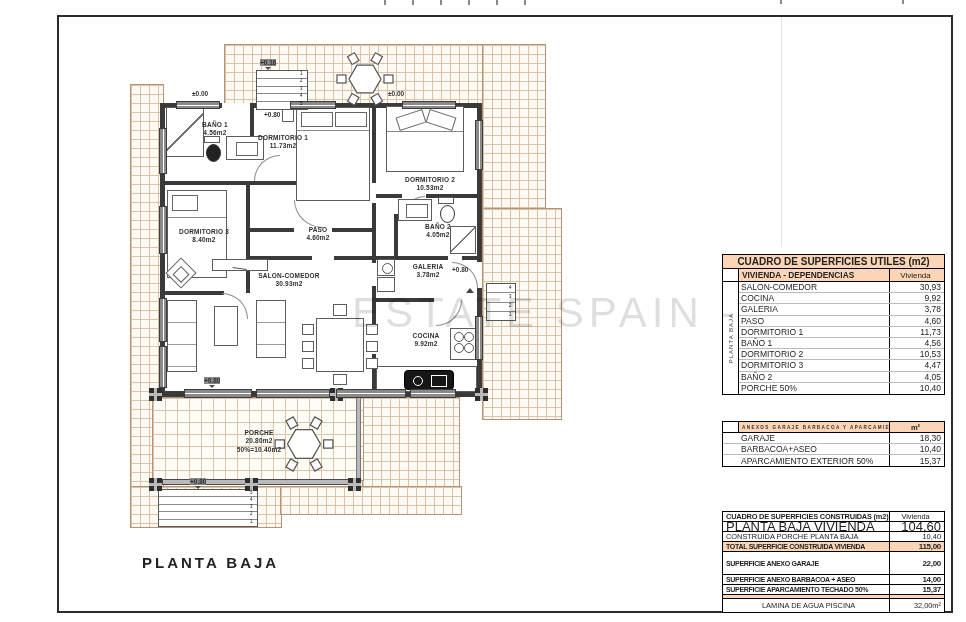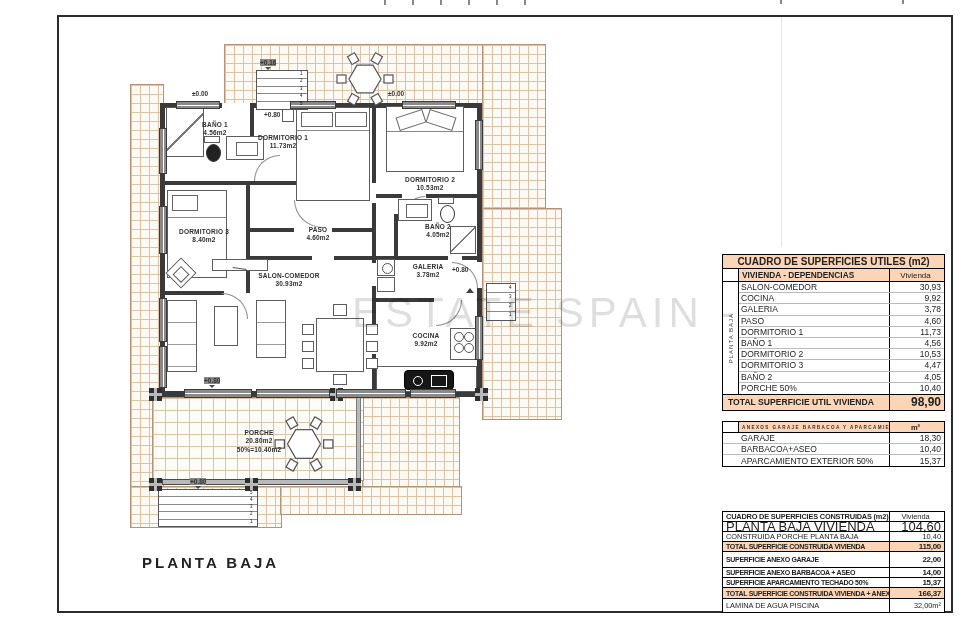--- a/index.html
+++ b/index.html
@@ -422,26 +422,20 @@
             <span>4,05</span>
           </div>
       </div>
       <div class="trow" style="height:11.2px;padding-left:15px;font-size:8.5px;">
         <div class="lcell">PORCHE 50%</div>
         <div class="vcell">
             <span>10,40</span>
           </div>
       </div>
     </div>
-    <div class="trow peach" style="height:16px;border-top:1.5px solid #000;">
-      <div class="lcell" style="font-size:8.6px;font-weight:700;padding-left:5px;">TOTAL SUPERFICIE UTIL VIVIENDA</div>
-      <div class="vcell" style="font-size:12px;font-weight:700;">
-          <span>98,90</span>
-        </div>
-    </div>
   </div>
 
   <div class="tbl" style="top:421px;">
     <div class="trow peach" style="height:11px;border-bottom:1px solid #000;">
       <div style="width:15px;height:100%;border-right:1px solid #000;background:#fff;flex:none;"></div>
       <div class="lcell tiny" style="text-align:center;">ANEXOS GARAJE BARBACOA Y APARCAMIENTO</div>
       <div class="vcell peach" style="justify-content:center;font-size:7.5px;font-weight:700;">
         <span>m²</span>
         </div>
     </div>
@@ -484,21 +478,21 @@
       <div class="vcell">
           <span>10,40</span>
         </div>
     </div>
     <div class="trow peach" style="height:10px;border-bottom:1px solid #000;font-size:7px;font-weight:700;letter-spacing:-0.3px;">
       <div class="lcell">TOTAL SUPERFICIE CONSTRUIDA VIVIENDA</div>
       <div class="vcell" style="font-size:8px;">
           <span>115,00</span>
         </div>
     </div>
-    <div class="trow" style="height:16px;border-bottom:1px solid #000;font-size:7px;font-weight:700;letter-spacing:-0.3px;">
+    <div class="trow" style="height:23px;border-bottom:1px solid #000;font-size:7px;font-weight:700;letter-spacing:-0.3px;">
       <div class="lcell">SUPERFICIE ANEXO GARAJE</div>
       <div class="vcell" style="font-size:8px;">
           <span>22,00</span>
         </div>
     </div>
     <div class="trow" style="height:10px;border-bottom:1px solid #000;font-size:7px;font-weight:700;letter-spacing:-0.3px;">
       <div class="lcell">SUPERFICIE ANEXO BARBACOA + ASEO</div>
       <div class="vcell" style="font-size:8px;">
           <span>14,00</span>
         </div>
@@ -510,21 +504,21 @@
         </div>
     </div>
     <div class="trow peach" style="height:10px;font-size:7px;font-weight:700;letter-spacing:-0.3px;">
       <div class="lcell">TOTAL SUPERFICIE CONSTRUIDA VIVIENDA + ANEXOS</div>
       <div class="vcell" style="font-size:8px;">
           <span>166,37</span>
         </div>
     </div>
   </div>
 
-  <div class="tbl" style="top:598px;border-width:1px;">
+  <div class="tbl" style="top:598px;border-width:1px;padding-left:36px;">
     <div class="trow" style="height:13px;font-size:7.4px;">
       <div class="lcell">LAMINA DE AGUA PISCINA</div>
       <div class="vcell" style="font-size:7.4px;">
           <span>32,00m²</span>
         </div>
     </div>
   </div>
 
 </div>
 

